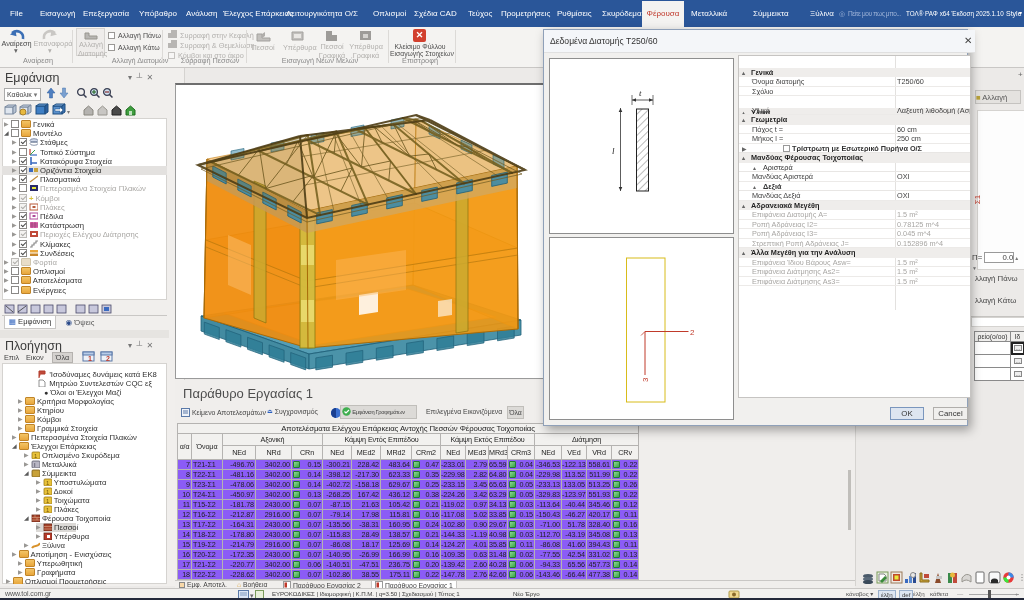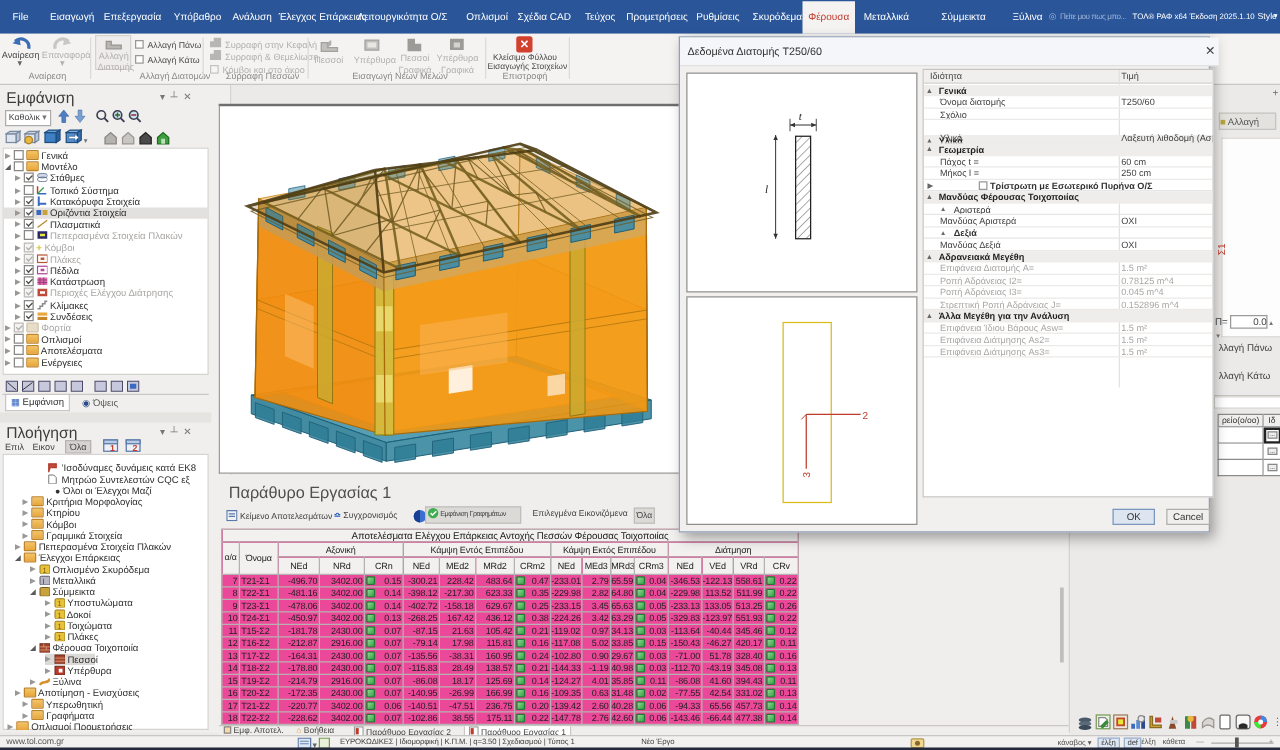--- a/index.html
+++ b/index.html
@@ -20,21 +20,21 @@
 .fold{display:inline-block;width:10px;height:8px;background:linear-gradient(#f3c465,#e8a63c);border:1px solid #c08428;border-radius:1px;vertical-align:-1px;}
 .foldg{display:inline-block;width:10px;height:8px;background:#e8ddc8;border:1px solid #cfc5ad;border-radius:1px;vertical-align:-1px;}
 .cb{display:inline-block;width:8px;height:8px;border:1px solid #8a8886;background:#fff;vertical-align:-1px;}
 .cbc{display:inline-block;width:8px;height:8px;border:1px solid #8a8886;background:#fff;vertical-align:-1px;position:relative;}
 .cbc:after{content:"";position:absolute;left:1px;top:1px;width:4px;height:2px;border-left:1.5px solid #4a4a4a;border-bottom:1.5px solid #4a4a4a;transform:rotate(-45deg);}
 .cbg2{display:inline-block;width:8px;height:8px;border:1px solid #bdbbb8;background:#f4f3f1;vertical-align:-1px;position:relative;}
 .cbg2:after{content:"";position:absolute;left:1px;top:1px;width:4px;height:2px;border-left:1.5px solid #b0aeab;border-bottom:1.5px solid #b0aeab;transform:rotate(-45deg);}
 .exp{color:#9a9895;font-size:6px;vertical-align:1px;}
 .expd{color:#5a5a5a;font-size:6px;vertical-align:1px;}
 .ic{display:inline-block;vertical-align:-1px;width:9px;height:8px;}
-#wtable{border-collapse:collapse;table-layout:fixed;font-size:7.2px;letter-spacing:-0.1px;color:#1f1f1f;background:#ec4899;}
+#wtable{border-collapse:collapse;table-layout:fixed;font-size:7.2px;letter-spacing:-0.1px;color:#1f1f1f;background:#8b5cf6;}
 #wtable td{border:1px solid #b5b3b1;padding:0 1px 0 0;height:9px;line-height:9px;overflow:hidden;white-space:nowrap;font-weight:normal;}
 #wtable .hd{background:#f2f1ef;text-align:center;padding:0;color:#222;}
 #wtable .num{text-align:right;}
 .gchk{display:inline-block;width:6.5px;height:6.5px;background:linear-gradient(135deg,#8fd98f,#37a24a);border:1px solid #217a33;border-radius:1px;float:left;margin:1px 0 0 1px;}
 .prow{position:absolute;left:0;width:100%;height:9.5px;line-height:10px;font-size:7.3px;white-space:nowrap;overflow:hidden;color:#3f3f3f;}
 .pgroup{background:#efedeb;color:#1f1f1f;font-weight:bold;}
 .pval{position:absolute;left:158px;top:0;}
 .pdis{color:#a8a6a3;}
 .gexp{position:absolute;left:3px;top:0;color:#666;font-size:6px;}
 #statusbar{left:0;top:588px;width:1024px;height:10px;background:#f2f1ef;border-top:1px solid #c9c7c5;font-size:6.2px;letter-spacing:-0.1px;color:#3f3f3f;}
@@ -943,21 +943,20 @@
       <rect x="76.5" y="20" width="38.5" height="144" fill="none" stroke="#d8bc1a" stroke-width="1"></rect>
       <line x1="95" y1="93.5" x2="138.5" y2="93.5" stroke="#c03a2a" stroke-width="1"></line>
       <line x1="95" y1="93.5" x2="95" y2="137" stroke="#c03a2a" stroke-width="1"></line>
       <text x="140" y="97" font-size="8" fill="#c03a2a">2</text>
       <text x="92" y="146" font-size="8" fill="#c03a2a" transform="rotate(-90 94 142)">3</text>
       <line x1="95" y1="93.5" x2="91" y2="97.5" stroke="#c03a2a" stroke-width="0.8"></line>
     </svg>
   </div>
 
   <div class="a" style="left:194px;top:25px;width:233px;height:343px;background:#fff;border:1px solid #c6c4c2;overflow:hidden;">
-    <div class="prow" style="top:0;height:11px;background:#f0efed;border-bottom:1px solid #d5d3d0;color:#444;"><span style="margin-left:5px;">Ιδιότητα</span><span class="pval">Τιμή</span></div>
     <div class="a" style="left:156px;top:0;width:1px;height:254px;background:#e3e1df;"></div>
     <div class="prow pgroup" style="top:11.5px;"><span class="gexp">▴</span><span style="margin-left:12px;">Γενικά</span></div>
     <div class="prow" style="top:21px;border-bottom:1px solid #eceae8;"><span class="" style="margin-left:13px;">Όνομα διατομής</span><span class="pval ">T250/60</span></div>
     <div class="prow" style="top:30.5px;border-bottom:1px solid #eceae8;"><span class="" style="margin-left:13px;">Σχόλιο</span><span class="pval "></span></div>
     <div class="prow pgroup" style="top:52px;text-decoration:underline;"><span class="gexp">▴</span><span style="margin-left:12px;">Υλικά</span></div>
     <div class="prow" style="top:49.5px;border-bottom:1px solid #eceae8;"><span class="" style="margin-left:13px;">Υλικό</span><span class="pval ">Λαξευτή λιθοδομή (Ασβε...</span></div>
     <div class="prow pgroup" style="top:59px;"><span class="gexp">▴</span><span style="margin-left:12px;">Γεωμετρία</span></div>
     <div class="prow" style="top:68.5px;border-bottom:1px solid #eceae8;"><span class="" style="margin-left:13px;">Πάχος t =</span><span class="pval ">60 cm</span></div>
     <div class="prow" style="top:78px;border-bottom:1px solid #eceae8;"><span class="" style="margin-left:13px;">Μήκος l =</span><span class="pval ">250 cm</span></div>
     <div class="prow" style="top:87.5px;border-bottom:1px solid #e8e6e4;"><span class="gexp">▶</span><span style="margin-left:12px;padding-left:32px;"><span style="display:inline-block;width:7px;height:7px;border:1px solid #999;background:#fff;vertical-align:-1px;"></span> <b style="color:#333;">Τρίστρωτη με Εσωτερικό Πυρήνα Ο/Σ</b></span></div>

